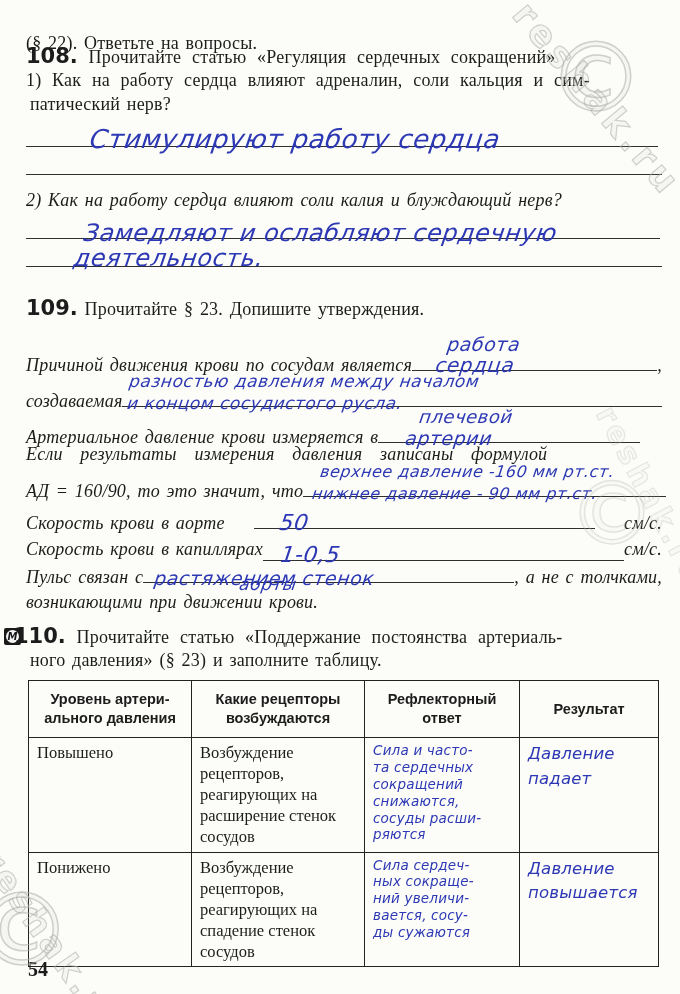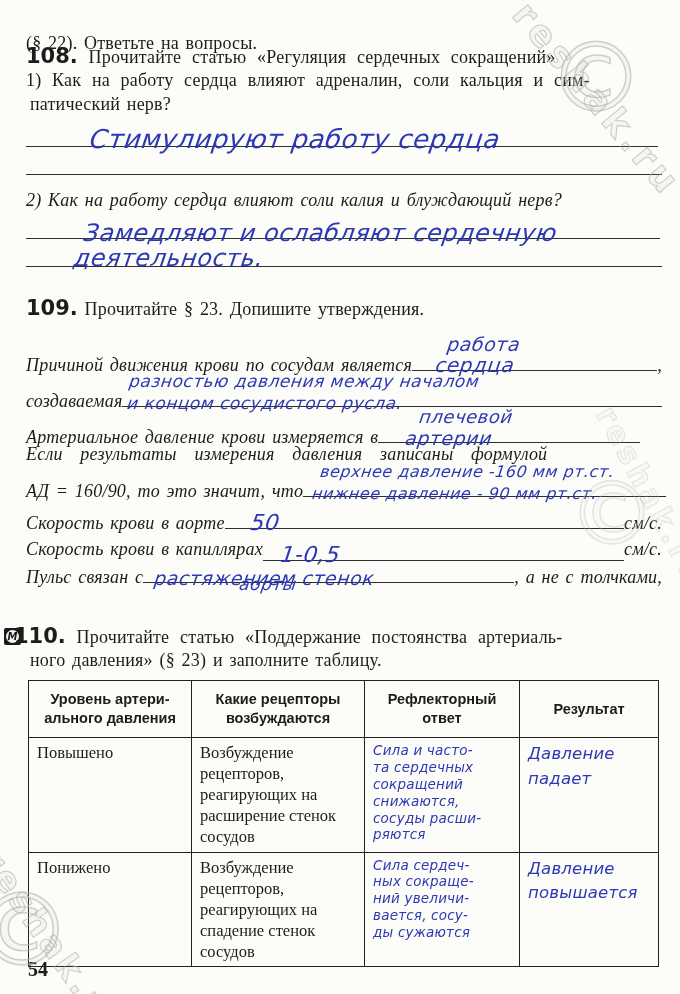--- a/index.html
+++ b/index.html
@@ -117,21 +117,21 @@
   <div class="abs pr it just" style="top:444px;left:26px;">Если результаты измерения давления записаны формулой</div>
 
   <div class="abs stmt" style="top:474px;left:26px;width:640px;">
     <span class="pr it">АД = 160/90, то это значит, что</span>
     <span class="fill">
       <span class="hw above" style="left:16px;font-size:16px;">верхнее давление -160 мм рт.ст.</span>
       <span class="hw on" style="left:8px;font-size:16px;">нижнее давление - 90 мм рт.ст.</span>
     </span>
   </div>
 
-  <div class="abs stmt" style="top:506px;left:26px;width:636px;">
+  <div class="abs stmt" style="top:506px;left:26px;width:636px;gap:29px;">
     <span class="pr it">Скорость крови в аорте</span>
     <span class="fill">
       <span class="hw on" style="left:24px;font-size:22px;">50</span>
     </span>
     <span class="pr it">см/с.</span>
   </div>
 
   <div class="abs stmt" style="top:538px;left:26px;width:636px;align-items:center;">
     <span class="pr it">Скорость крови в капиллярах</span>
     <span class="fill">
@@ -141,20 +141,21 @@
   </div>
 
   <div class="abs stmt" style="top:560px;left:26px;width:636px;">
     <span class="pr it">Пульс связан с</span>
     <span class="fill">
       <span class="hw on" style="left:10px;font-size:19px;">растяжением стенок</span>
       <span class="hw below">аорты</span>
     </span>
     <span class="pr it">, а не с толчками,</span>
   </div>
+  <div class="abs pr it" style="top:592px;left:26px;">возникающими при движении крови.</div>
 
   <span class="m-badge abs" style="top:628px;left:4px;">
     <span class="m-circle">М</span>
   </span>
   <div class="abs pr stretch" style="top:624px;left:14px;">
     <span class="num">110.</span>
     <span>Прочитайте статью «Поддержание постоянства артериаль-</span>
   </div>
   <div class="abs pr" style="top:650px;left:30px;">ного давления» (§ 23) и заполните таблицу.</div>
 

